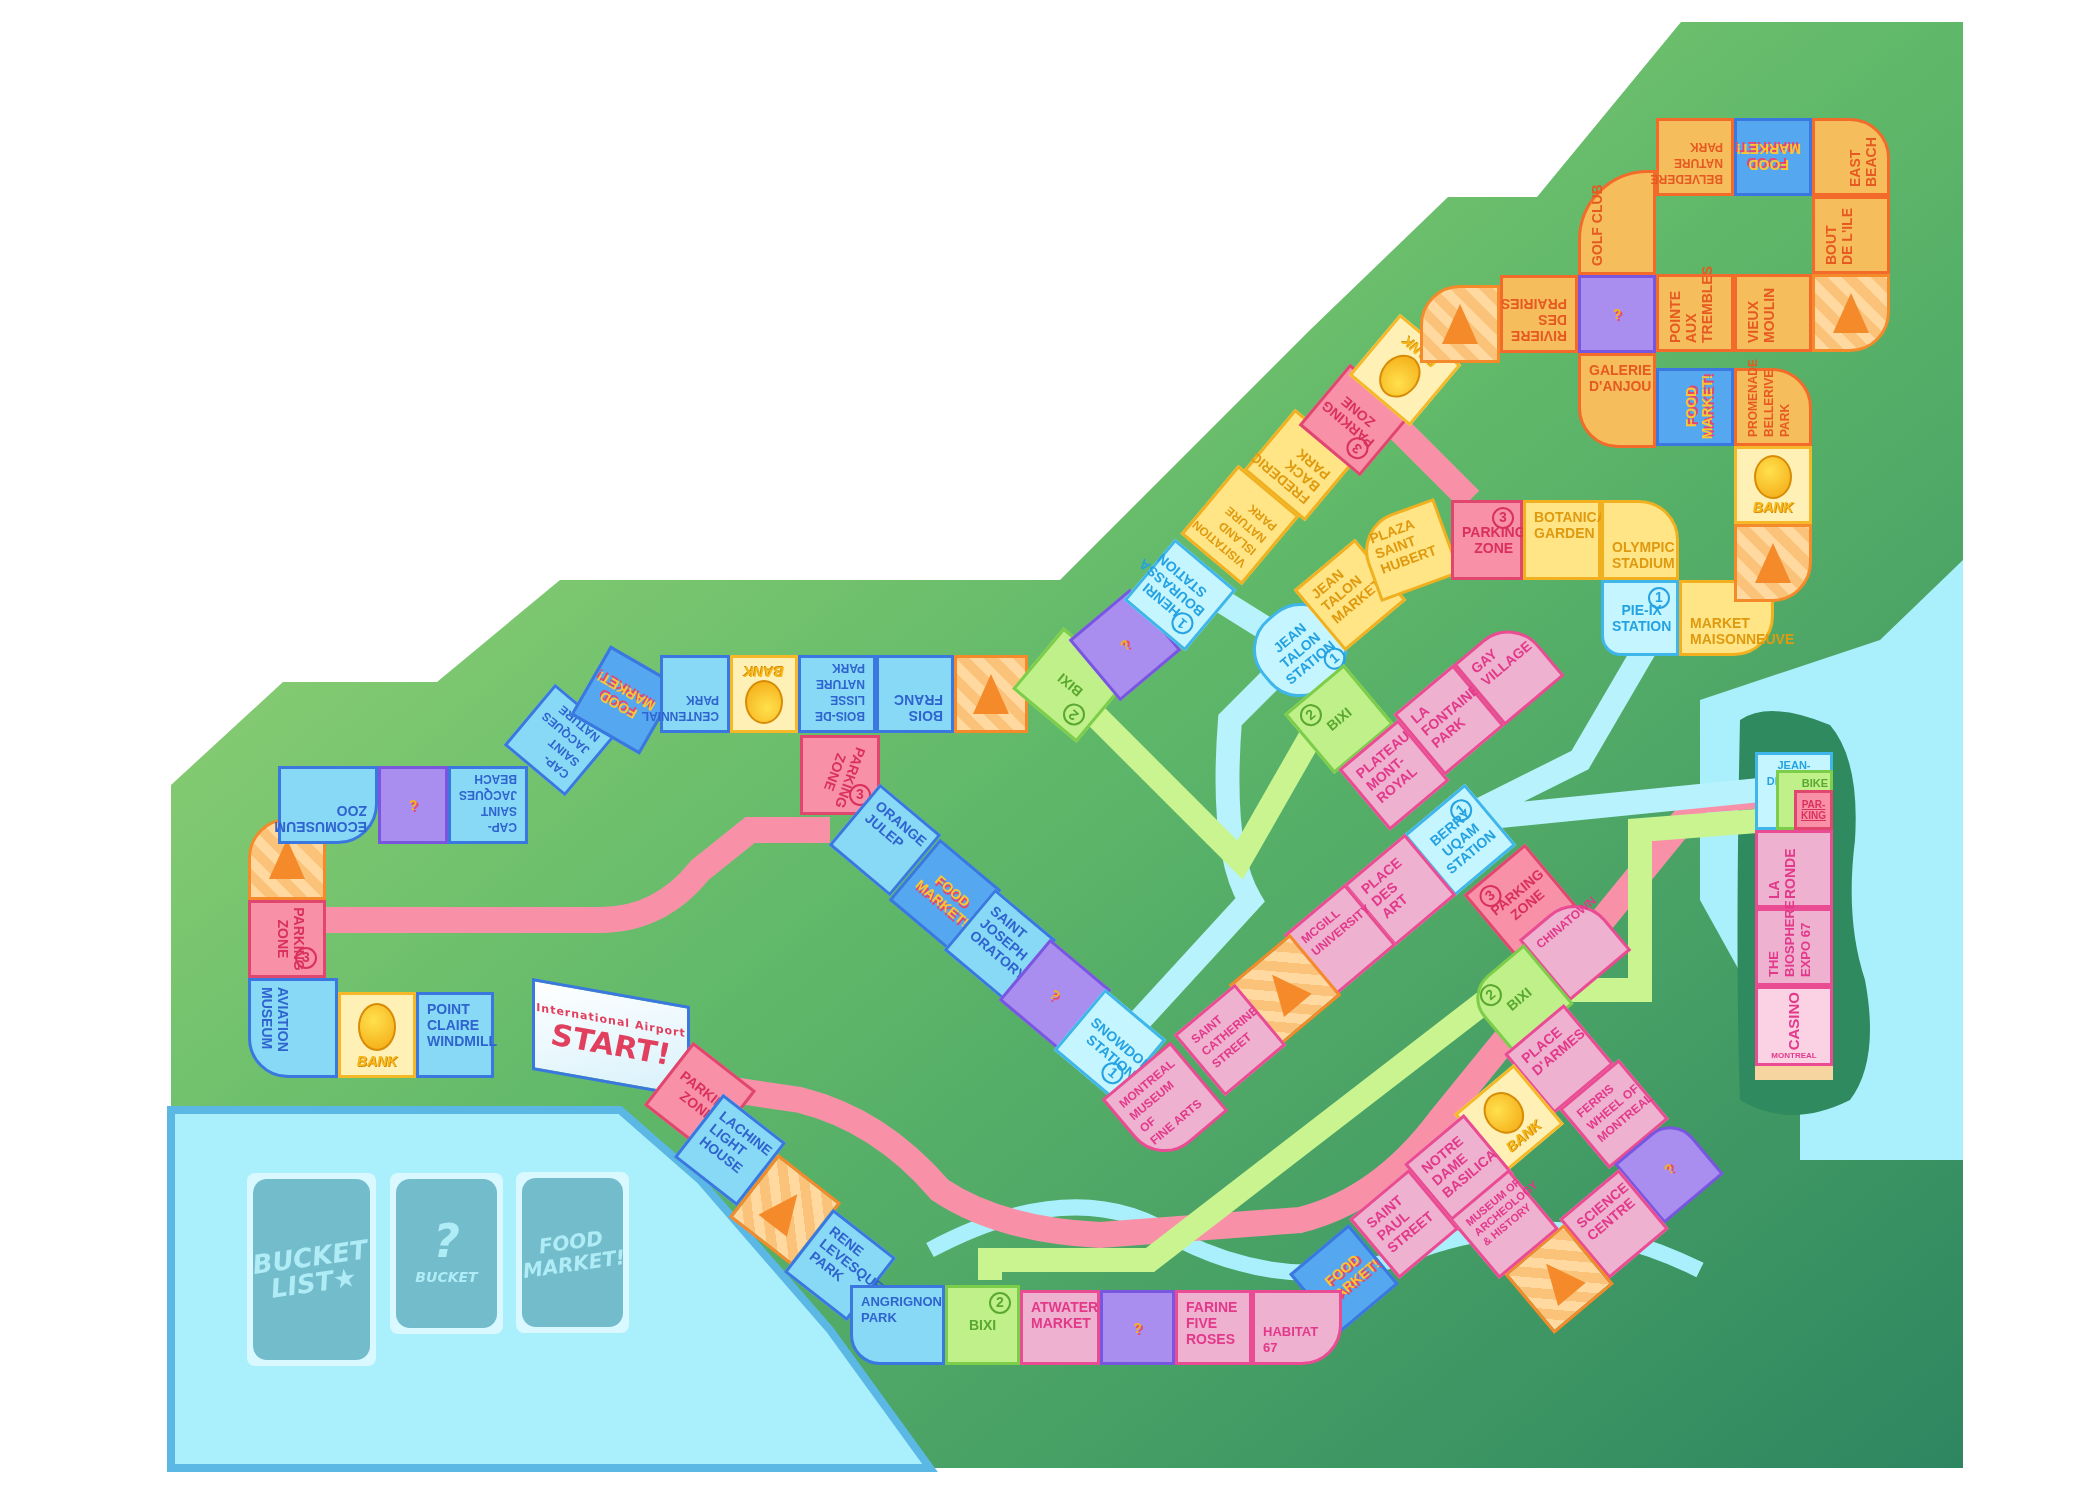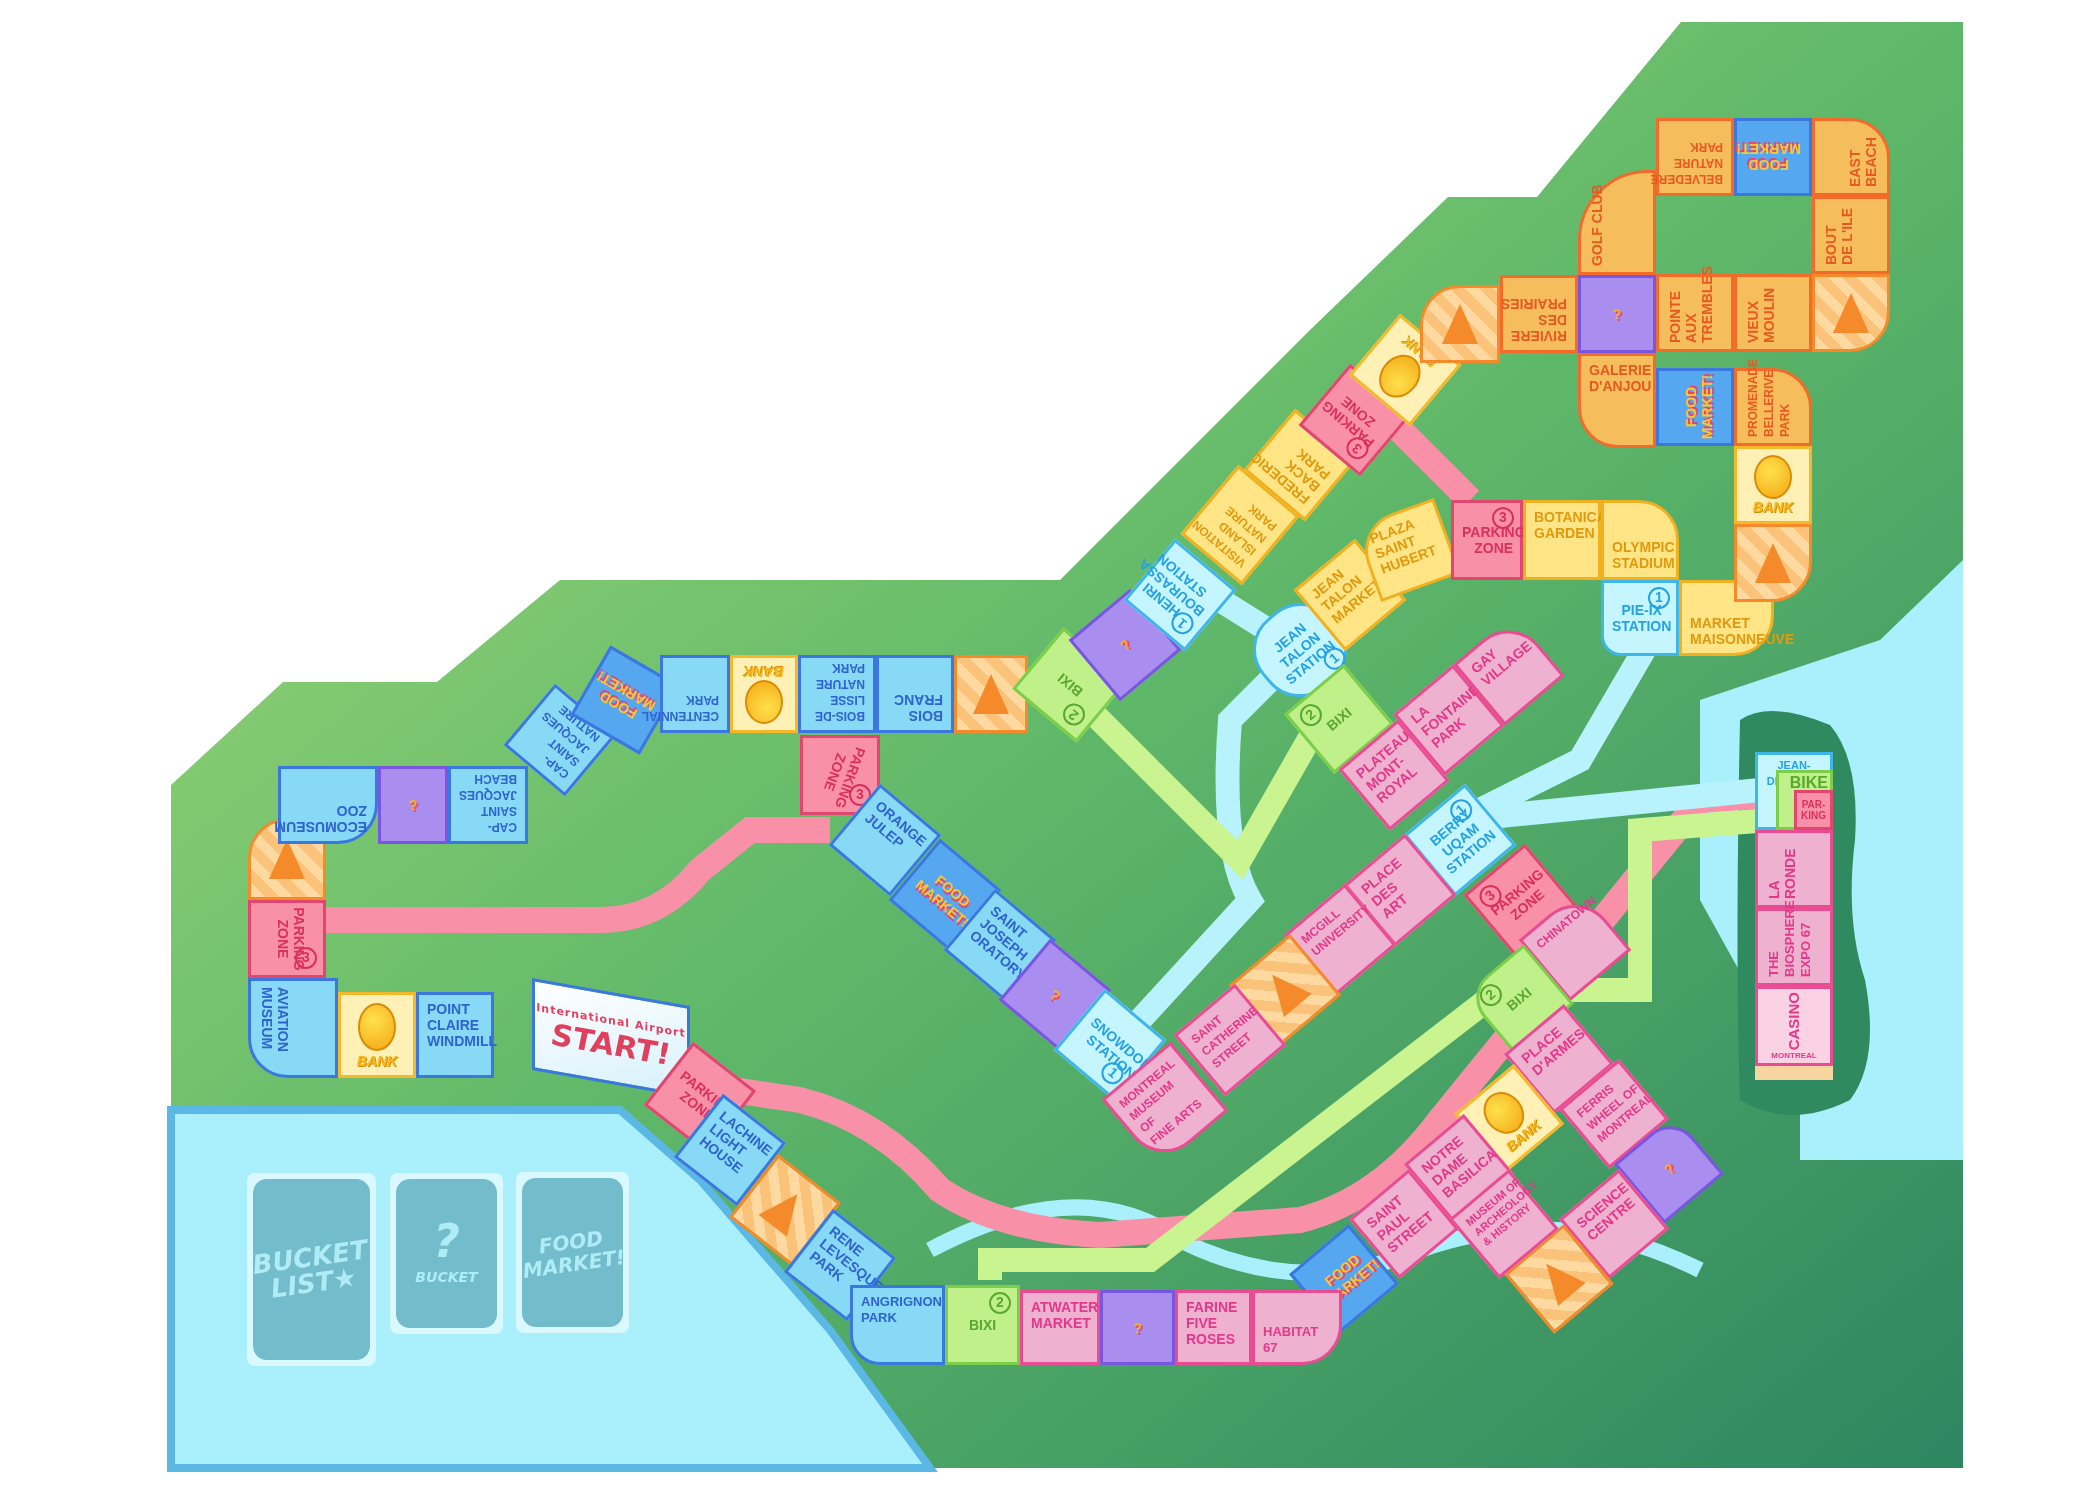--- a/index.html
+++ b/index.html
@@ -427,25 +427,25 @@
   </div>
 <div class="sq pink" style="left:1020px;top:1290px;width:80px;height:75px;">
     <span>Atwater
 Market</span>
   </div>
 
 <div class="sq station" style="left:1755px;top:752px;width:78px;height:78px;flex-direction:column;padding:2px 4px;">
   <span class="station-txt" style="font-size:11px;margin:0 0 0 auto;">Jean-Drapeau</span>
 </div>
 <div class="sq bike" style="left:1776px;top:770px;width:57px;height:60px;flex-direction:column;padding:2px;">
-  <span class="bike-txt" style="font-size:16px;margin:0 0 0 auto;">BIKE</span>
+  <span class="bike-txt" style="font-size:11px;margin:0 0 0 auto;">BIKE</span>
   <span class="bike-txt" style="font-size:10px;margin:0;transform:rotate(-90deg);">BIXI</span>
 </div>
 <div class="sq parking" style="left:1794px;top:790px;width:39px;height:40px;padding:2px;">
-  <span class="park-txt" style="font-size:10px;line-height:11px;white-space:pre-line;">PAR-
+  <span class="park-txt" style="font-size:10px;line-height:11px;white-space:pre-line;text-decoration:underline;">PAR-
 KING</span>
 </div>
 <div class="sq pink" style="left:1755px;top:830px;width:78px;height:78px;">
     <span style="writing-mode:vertical-rl;transform:rotate(180deg);">La Ronde</span>
   </div>
 <div class="sq pink" style="left:1755px;top:908px;width:78px;height:78px;">
     <span style="writing-mode:vertical-rl;transform:rotate(180deg);font-size:13px;">The
 Biosphere
 Expo 67</span>
   </div>

